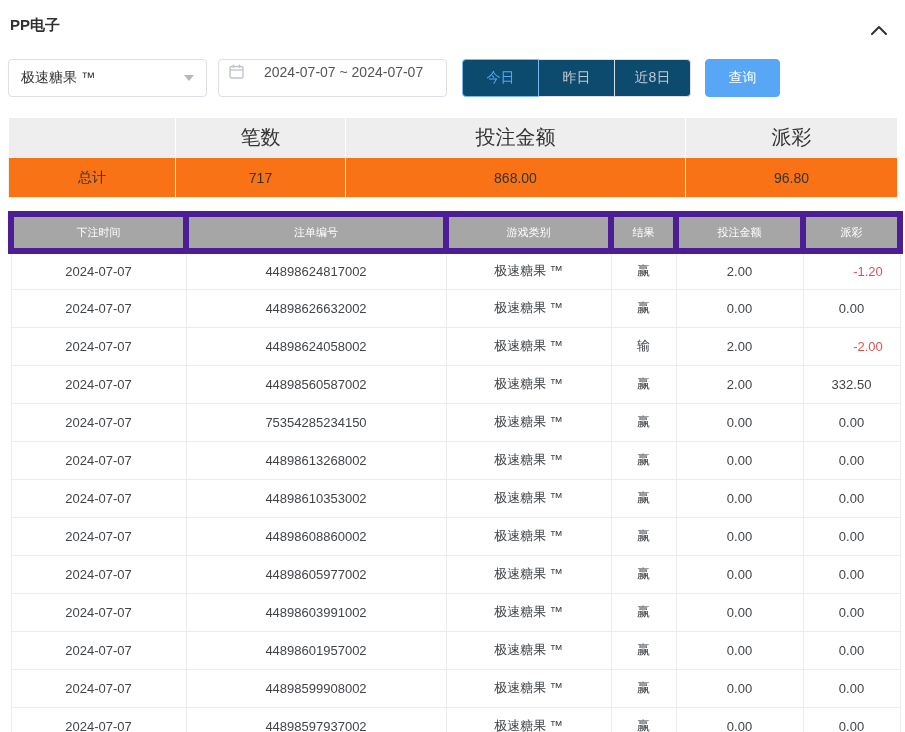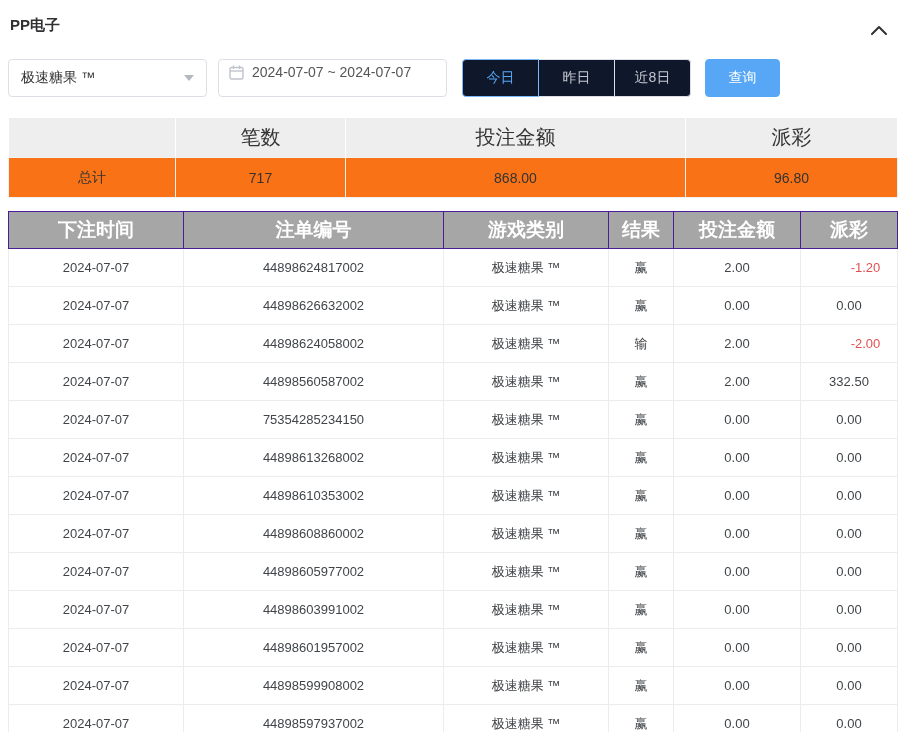--- a/index.html
+++ b/index.html
@@ -23,26 +23,26 @@
     width: 199px; height: 38px; border: 1px solid #dcdfe6; border-radius: 4px;
     display: flex; align-items: center; justify-content: space-between;
     padding: 0 12px; font-size: 14px; color: #333; cursor: pointer; background: #fff;
   }
   .caret-down {
     width: 0; height: 0; border-left: 5px solid transparent; border-right: 5px solid transparent;
     border-top: 6px solid #b4b8bf;
   }
   .date-box {
     margin-left: 11px; width: 229px; height: 38px; border: 1px solid #dcdfe6; border-radius: 4px;
-    display: flex; align-items: flex-end; gap: 8px; padding: 16px 10px; font-size: 14px; color: #555;
+    display: flex; align-items: flex-start; gap: 20px; padding: 4px 10px; font-size: 14px; color: #555;
     cursor: pointer; background: #fff; white-space: nowrap;
   }
   .btn-group { display: flex; margin-left: 15px; }
   .qbtn {
-    width: 77px; height: 38px; background: #0f172a; border: 1px solid #dcdfe6;
+    width: 77px; height: 38px; background: #0c4a6e; border: 1px solid #dcdfe6;
     font-size: 14px; color: #c3c7cf; cursor: pointer; margin-left: -1px;
     font-family: inherit;
   }
   .qbtn:first-child { border-radius: 4px 0 0 4px; margin-left: 0; }
   .qbtn:last-child { border-radius: 0 4px 4px 0; }
   .qbtn.active { border-color: var(--accent-border, #7cb8f7); color: var(--accent, #5ca9f6); position: relative; z-index: 1; }
   .search-btn {
     margin-left: 14px; width: 75px; height: 38px; background: var(--accent, #57a7f6);
     border: 1px solid var(--accent, #57a7f6); border-radius: 4px; color: #fff; font-size: 14px;
     cursor: pointer; font-family: inherit;
@@ -56,22 +56,22 @@
     border: 1px solid #fff; border-bottom: 1px solid #f2f2f2;
   }
   .summary-table td {
     background: #f97316; height: 40px; font-size: 14px; color: #333; text-align: center;
     border: 1px solid #f1f1f1;
   }
 
   
   .bet-table { width: 889px; margin-top: 13px; }
   .bet-table thead th {
-    background: var(--table-header, #a6a6a6); color: #fff; font-size: 19px; font-weight: 700;
-    height: 37px; border: 1px solid #4c1d95;
+    background: var(--table-header, #a6a6a6); color: #fff; font-size: 11px; font-weight: 400;
+    height: 37px; border: 6px solid #4c1d95;
   }
   .bet-table tbody td {
     height: 38px; text-align: center; font-size: 13px; color: #414549;
     border: 1px solid #ececec; background: #fff; overflow: hidden; white-space: nowrap;
   }
   .bet-table tbody td.neg { color: var(--negative, #e05050); padding-left: 33px; }
 
   .icon-svg { display: block; }
 </style>
 </head>

